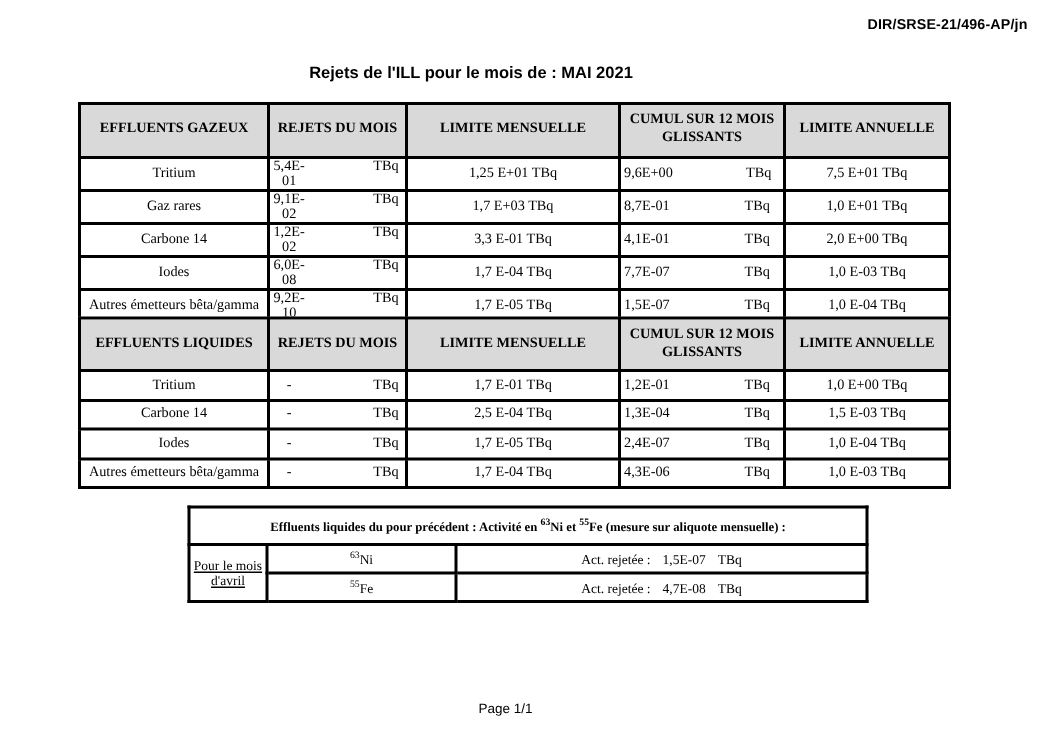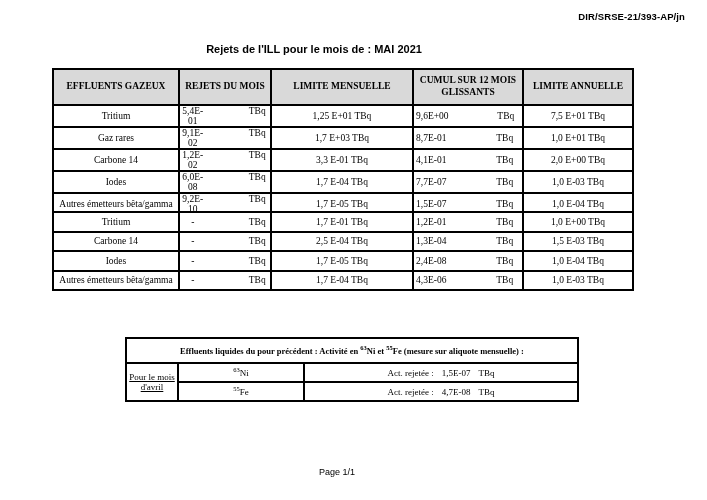--- a/index.html
+++ b/index.html
@@ -45,21 +45,21 @@
   .footer {
     position:absolute; top:467px; left:0; width:674px; text-align:center;
     font:9px "Liberation Sans", sans-serif;
   }
 </style>
 </head>
 <body>
 
 <div class="page">
 
-  <div class="doc-ref">DIR/SRSE-21/393-AP/jn</div>
+  <div class="doc-ref">DIR/SRSE-21/496-AP/jn</div>
 
   <div class="title">Rejets de l'ILL pour le mois de : MAI 2021</div>
 
   <table class="tbl-main" id="tbl-gazeux">
     <colgroup>
         <col style="width:126px">
         <col style="width:92px">
         <col style="width:142px">
         <col style="width:110px">
         <col style="width:110px">
@@ -163,20 +163,27 @@
   <table class="tbl-main" id="tbl-liquides">
     <colgroup>
         <col style="width:126px">
         <col style="width:92px">
         <col style="width:142px">
         <col style="width:110px">
         <col style="width:110px">
       </colgroup>
     <tbody>
       <tr>
+        <th>EFFLUENTS LIQUIDES</th>
+        <th>REJETS DU MOIS</th>
+        <th>LIMITE MENSUELLE</th>
+        <th>CUMUL SUR 12 MOIS GLISSANTS</th>
+        <th>LIMITE ANNUELLE</th>
+      </tr>
+      <tr>
         <td>Tritium</td>
         <td>
             <div class="vu">
               <span>-</span>
               <span>TBq</span>
             </div>
           </td>
         <td>1,7 E-01 TBq</td>
         <td>
             <div class="vu">
@@ -207,21 +214,21 @@
         <td>Iodes</td>
         <td>
             <div class="vu">
               <span>-</span>
               <span>TBq</span>
             </div>
           </td>
         <td>1,7 E-05 TBq</td>
         <td>
             <div class="vu">
-              <span>2,4E-08</span>
+              <span>2,4E-07</span>
               <span>TBq</span>
             </div>
           </td>
         <td>1,0 E-04 TBq</td>
       </tr>
       <tr>
         <td>Autres émetteurs bêta/gamma</td>
         <td>
             <div class="vu">
               <span>-</span>

